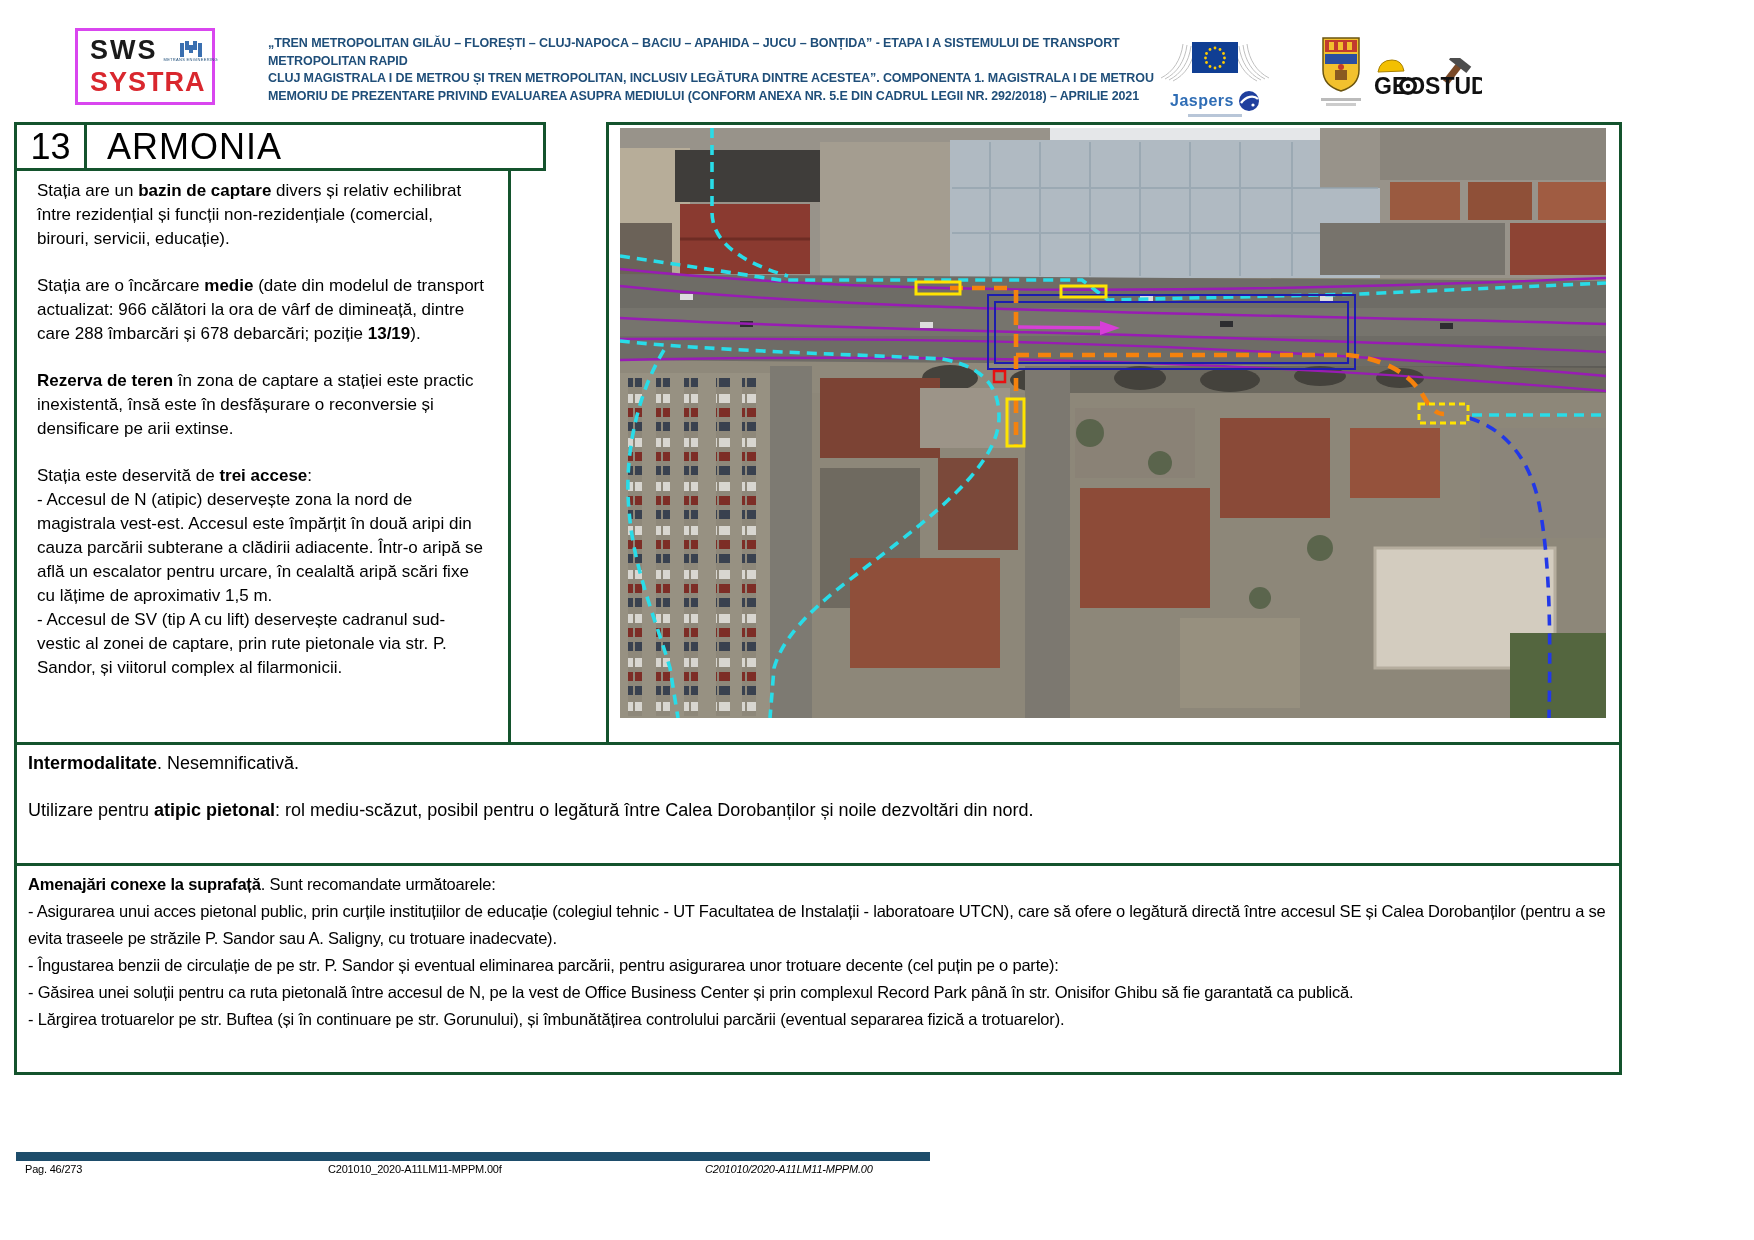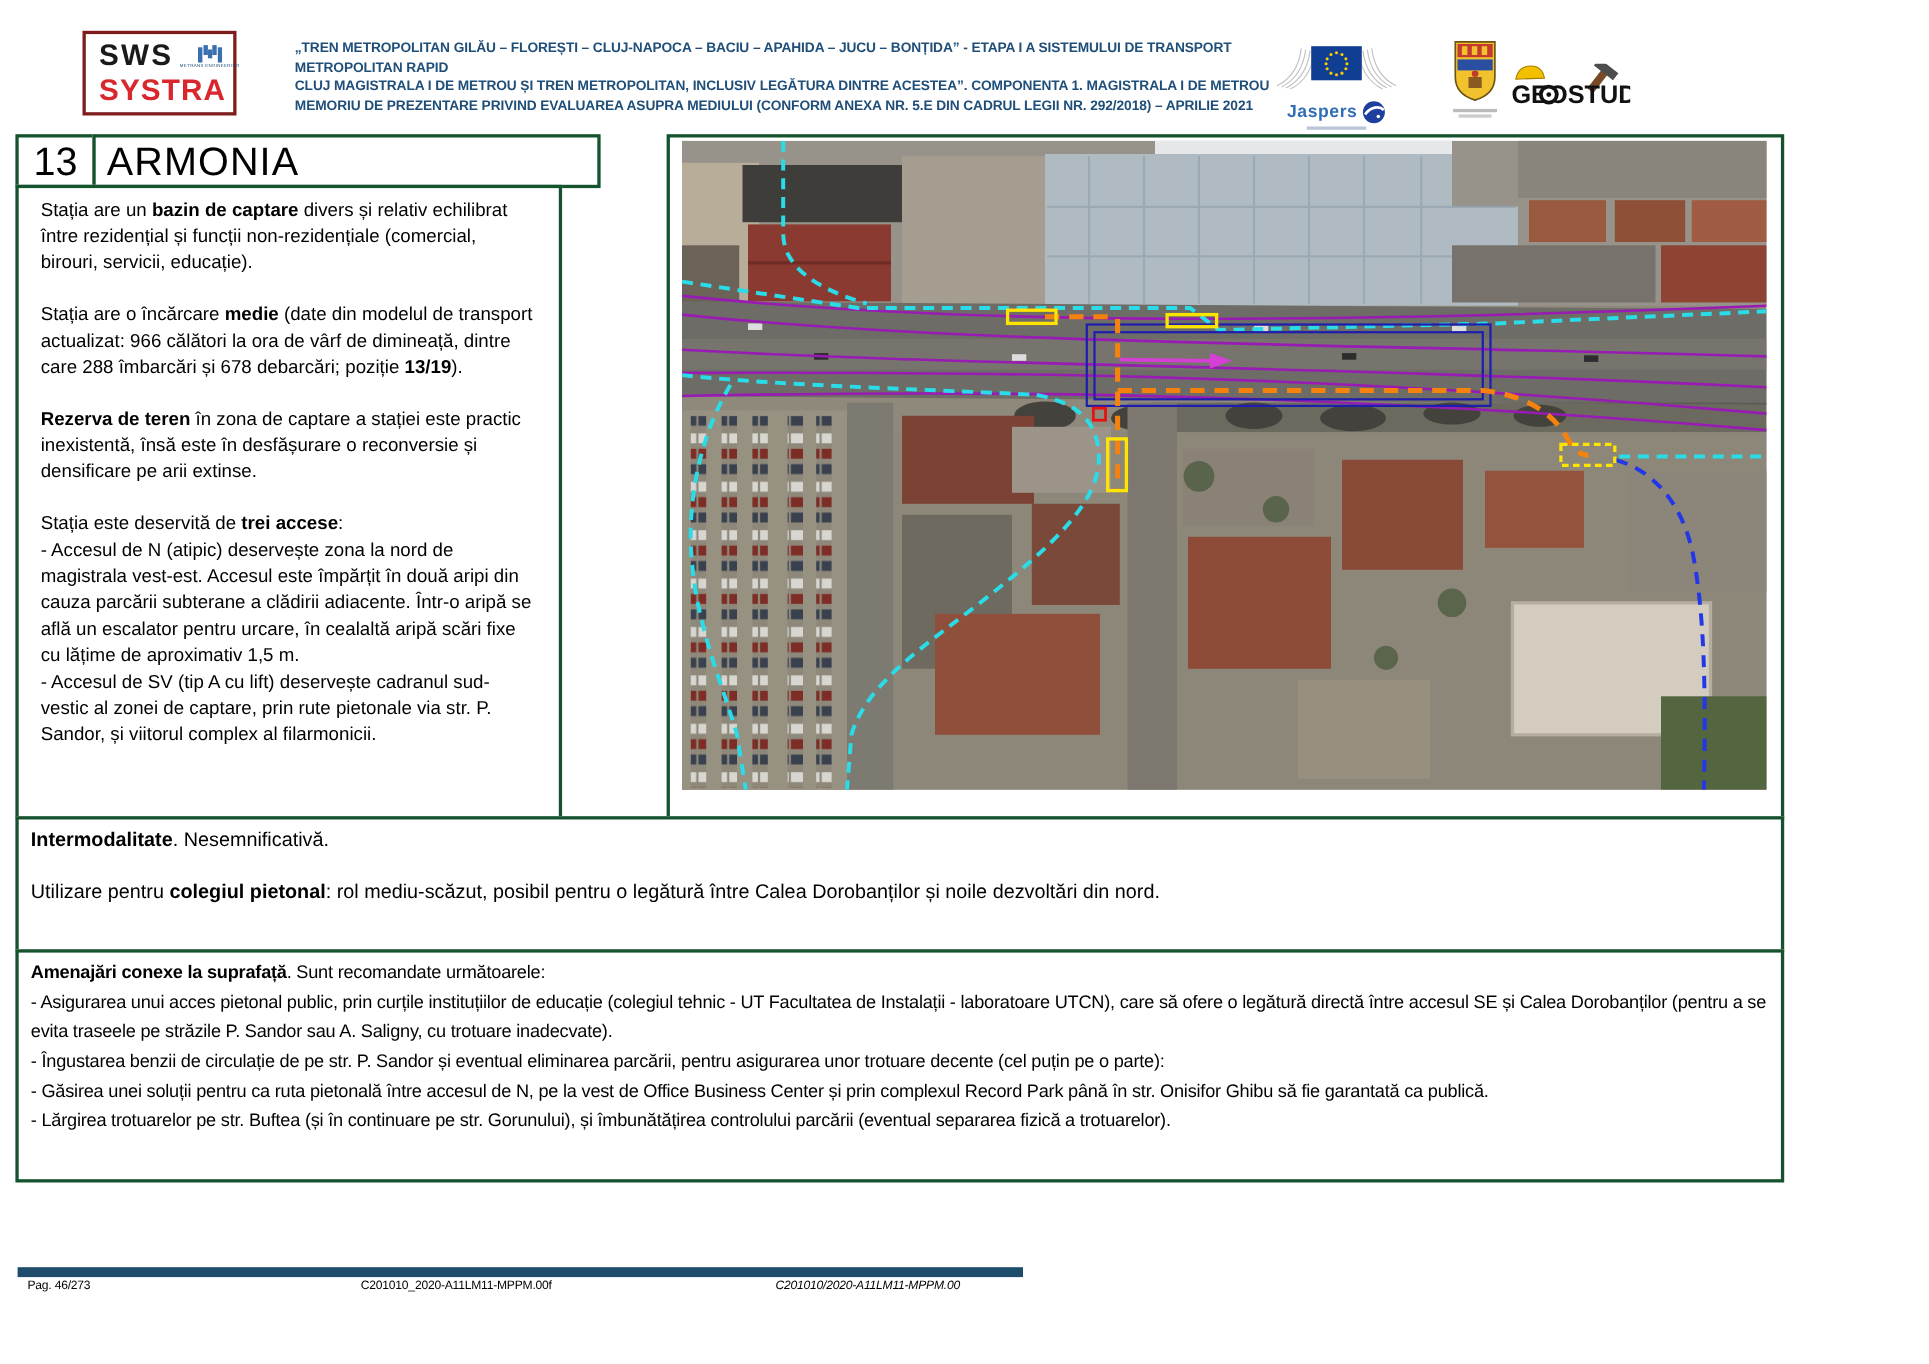--- a/index.html
+++ b/index.html
@@ -1,21 +1,21 @@
 <!DOCTYPE html>
 <html style="--navy: #1f4e79; --red: #d9272e; --bar: #1e4d6b; --cyan: #29dce8; --purple: #981cb4; --orange: #f5820d; --yellow: #ffe400; --navyrect: #1d1dae; --blue: #2238e8; --arrow: #d63fd6; --redbox: #e81010;"><head>
 <meta charset="utf-8">
 <style>
   html,body{margin:0;padding:0;background:#fff;}
   .page{position:relative;width:1754px;height:1240px;background:#fff;
         font-family:"Liberation Sans",sans-serif;color:#000;overflow:hidden;}
   .abs{position:absolute;}
 
   
-  .sws-box{left:75px;top:28px;width:140px;height:77px;border:3px solid #7f1d1d;
+  .sws-box{left:75px;top:28px;width:140px;height:77px;border:3px solid #d946ef;
            box-sizing:border-box;background:#fff;padding:4px 0 0 12px;}
   .sws-top{display:flex;align-items:flex-start;gap:6px;}
   .sws-word{font-size:27px;font-weight:bold;letter-spacing:2px;color:#1a1a1a;line-height:30px;}
   .m-wrap{display:flex;flex-direction:column;align-items:center;margin-top:6px;}
   .m-sub{font-size:4px;color:#1f4e79;font-style:normal;letter-spacing:.3px;white-space:nowrap;}
   .systra-word{font-size:27px;font-weight:bold;letter-spacing:1px;color:var(--red);line-height:30px;margin-top:2px;}
 
   .header-text{left:268px;top:35px;width:890px;color:var(--navy);
                font-size:12.5px;font-weight:bold;line-height:17.5px;letter-spacing:-0.1px;}
 
@@ -28,21 +28,21 @@
   .cluj-sub{width:40px;height:3px;background:#bbb;margin:2px auto 0;}
   .cluj-sub2{width:30px;height:3px;background:#ccc;margin:2px auto 0;}
 
   .geo-box{left:1372px;top:58px;width:110px;}
 
   
   .tbox{border:3px solid #14532d;box-sizing:border-box;background:#fff;}
   .title-num{left:14px;top:122px;width:73px;height:49px;font-size:36px;
              display:flex;align-items:center;justify-content:center;}
   .title-name{left:84px;top:122px;width:462px;height:49px;font-size:36px;
-              display:flex;align-items:center;padding-left:10px;letter-spacing:1px;}
+              display:flex;align-items:center;padding-left:20px;letter-spacing:1px;}
   .left-box{left:14px;top:168px;width:497px;height:577px;padding:8px 20px;
             font-size:17px;line-height:24px;}
   .left-box p,.mid-box p,.bottom-box p{margin:0;}
   .left-box p.gap{margin-bottom:23px;}
   .map-box{left:606px;top:122px;width:1016px;height:623px;}
   .map-photo{left:11px;top:3px;width:986px;height:590px;display:block;}
   .mid-box{left:14px;top:742px;width:1608px;height:124px;padding:7px 11px;
            font-size:18px;line-height:23px;}
   .mid-box p.gap{margin-bottom:24px;}
   .bottom-box{left:14px;top:863px;width:1608px;height:212px;padding:5px 11px;
@@ -311,21 +311,21 @@
         <g>
           <line class="arrow-magenta" x1="398" y1="199" x2="482" y2="200"></line>
           <polygon points="480,193 500,200 480,207" fill="var(--arrow)"></polygon>
         </g>
       </g>
     </svg>
   </div>
 
   <div class="abs tbox mid-box">
     <p class="gap"><b>Intermodalitate</b>. Nesemnificativă.</p>
-    <p>Utilizare pentru <b>colegiul pietonal</b>: rol mediu-scăzut, posibil pentru o legătură între Calea Dorobanților și noile dezvoltări din nord.</p>
+    <p>Utilizare pentru <b>atipic pietonal</b>: rol mediu-scăzut, posibil pentru o legătură între Calea Dorobanților și noile dezvoltări din nord.</p>
   </div>
 
   <div class="abs tbox bottom-box">
     <p><b>Amenajări conexe la suprafață</b>. Sunt recomandate următoarele:</p>
     <p>- Asigurarea unui acces pietonal public, prin curțile instituțiilor de educație (colegiul tehnic - UT Facultatea de Instalații - laboratoare UTCN), care să ofere o legătură directă între accesul SE și Calea Dorobanților (pentru a se evita traseele pe străzile P. Sandor sau A. Saligny, cu trotuare inadecvate).</p>
     <p>- Îngustarea benzii de circulație de pe str. P. Sandor și eventual eliminarea parcării, pentru asigurarea unor trotuare decente (cel puțin pe o parte):</p>
     <p>- Găsirea unei soluții pentru ca ruta pietonală între accesul de N, pe la vest de Office Business Center și prin complexul Record Park până în str. Onisifor Ghibu să fie garantată ca publică.</p>
     <p>- Lărgirea trotuarelor pe str. Buftea (și în continuare pe str. Gorunului), și îmbunătățirea controlului parcării (eventual separarea fizică a trotuarelor).</p>
   </div>
 

